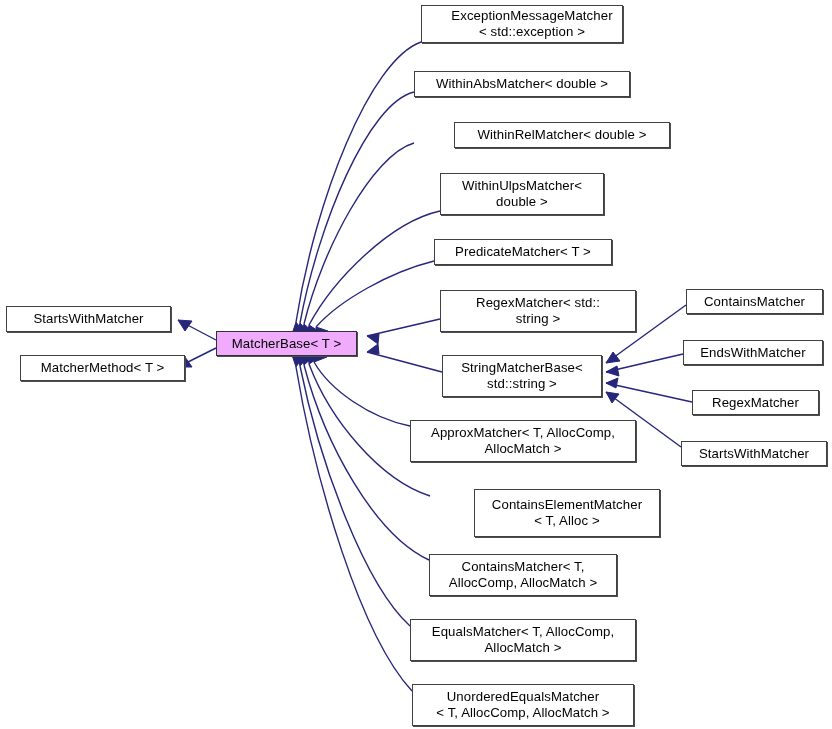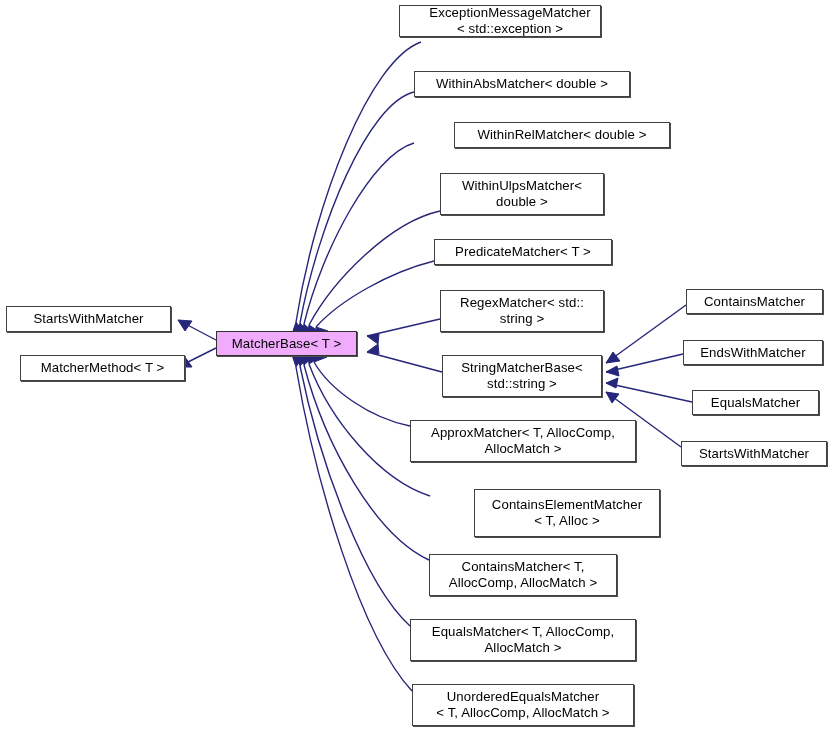--- a/index.html
+++ b/index.html
@@ -127,39 +127,39 @@
       </g>
       <g>
         <path d="M 681,447 L 606,392" fill="none" stroke="#26267a" stroke-width="1.4"></path>
         <path d="M 606,392 L 619,394 L 612,403 Z" fill="#26267a" stroke="#26267a" stroke-width="1"></path>
       </g>
     </svg>
   <div id="node-layer">
       <div class="node" style="left: 6px; top: 306px; width: 165px; height: 26px;"><span class="node-label">StartsWithMatcher</span></div>
       <div class="node" style="left: 20px; top: 355px; width: 165px; height: 26px;"><span class="node-label">MatcherMethod&lt; T &gt;</span></div>
       <div class="node current" style="left: 216px; top: 331px; width: 141px; height: 25px;"><span class="node-label">MatcherBase&lt; T &gt;</span></div>
-      <div class="node" style="left: 399px; top: 5px; width: 202px; height: 32px; padding-left: 20px;"><span class="node-label">ExceptionMessageMatcher
+      <div class="node" style="left: 421px; top: 5px; width: 202px; height: 38px; padding-left: 20px;"><span class="node-label">ExceptionMessageMatcher
 &lt; std::exception &gt;</span></div>
       <div class="node" style="left: 414px; top: 71px; width: 216px; height: 26px;"><span class="node-label">WithinAbsMatcher&lt; double &gt;</span></div>
       <div class="node" style="left: 414px; top: 122px; width: 216px; height: 26px; margin-left: 40px;"><span class="node-label">WithinRelMatcher&lt; double &gt;</span></div>
       <div class="node" style="left: 440px; top: 173px; width: 164px; height: 42px;"><span class="node-label">WithinUlpsMatcher&lt;
 double &gt;</span></div>
       <div class="node" style="left: 434px; top: 239px; width: 178px; height: 26px;"><span class="node-label">PredicateMatcher&lt; T &gt;</span></div>
-      <div class="node" style="left: 440px; top: 290px; width: 164px; height: 42px;"><span class="node-label">RegexMatcher&lt; std::
+      <div class="node" style="left: 440px; top: 290px; width: 196px; height: 42px;"><span class="node-label">RegexMatcher&lt; std::
 string &gt;</span></div>
       <div class="node" style="left: 442px; top: 355px; width: 160px; height: 42px;"><span class="node-label">StringMatcherBase&lt;
 std::string &gt;</span></div>
       <div class="node" style="left: 410px; top: 420px; width: 226px; height: 42px;"><span class="node-label">ApproxMatcher&lt; T, AllocComp,
 AllocMatch &gt;</span></div>
       <div class="node" style="left: 430px; top: 489px; width: 186px; height: 48px; margin-left: 44px;"><span class="node-label">ContainsElementMatcher
 &lt; T, Alloc &gt;</span></div>
       <div class="node" style="left: 429px; top: 554px; width: 188px; height: 42px;"><span class="node-label">ContainsMatcher&lt; T,
 AllocComp, AllocMatch &gt;</span></div>
       <div class="node" style="left: 410px; top: 619px; width: 226px; height: 42px;"><span class="node-label">EqualsMatcher&lt; T, AllocComp,
 AllocMatch &gt;</span></div>
       <div class="node" style="left: 412px; top: 684px; width: 222px; height: 42px;"><span class="node-label">UnorderedEqualsMatcher
 &lt; T, AllocComp, AllocMatch &gt;</span></div>
       <div class="node" style="left: 686px; top: 289px; width: 137px; height: 25px;"><span class="node-label">ContainsMatcher</span></div>
       <div class="node" style="left: 683px; top: 340px; width: 140px; height: 25px;"><span class="node-label">EndsWithMatcher</span></div>
-      <div class="node" style="left: 692px; top: 390px; width: 127px; height: 25px;"><span class="node-label">EqualsMatcher</span></div>
+      <div class="node" style="left: 692px; top: 390px; width: 127px; height: 25px;"><span class="node-label">RegexMatcher</span></div>
       <div class="node" style="left: 681px; top: 441px; width: 146px; height: 25px;"><span class="node-label">StartsWithMatcher</span></div>
     </div>
 </div>
 
 </body></html>

